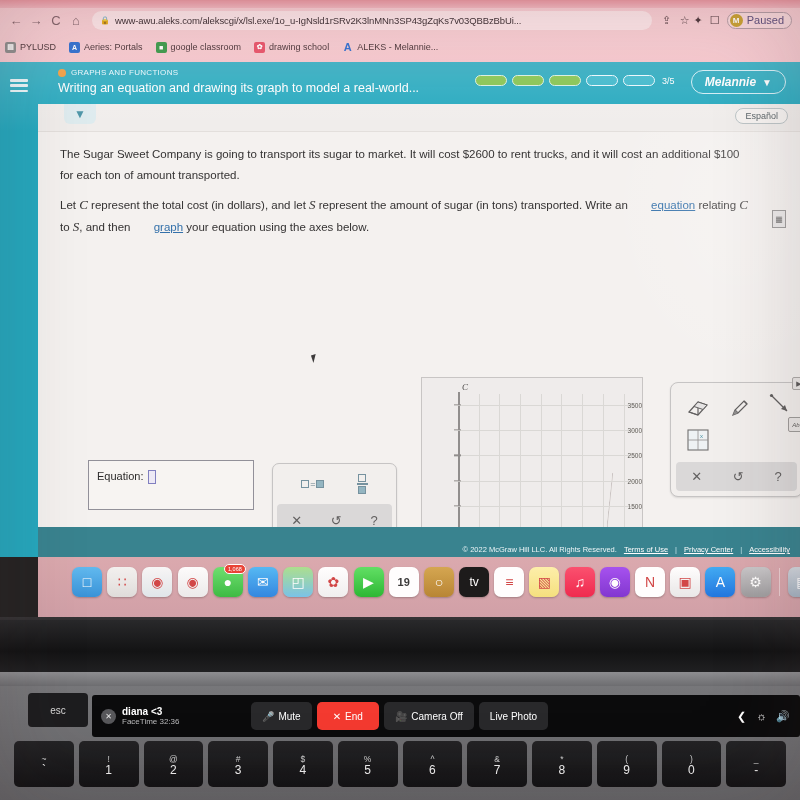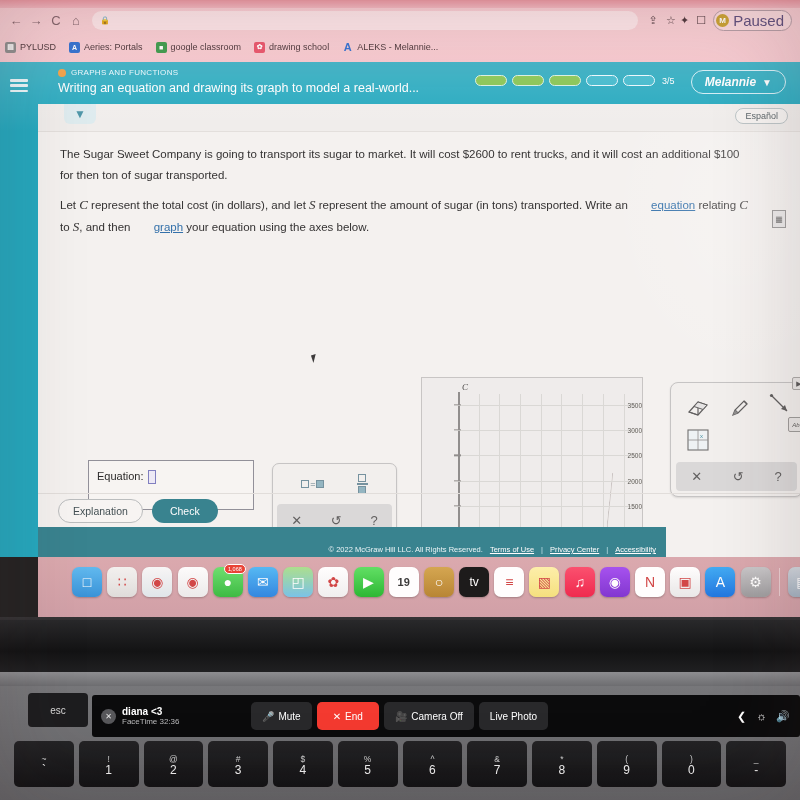--- a/index.html
+++ b/index.html
@@ -34,21 +34,21 @@
          font-family:"Liberation Sans", sans-serif; letter-spacing:-.1px; }
   .omni-act { width:18px; text-align:center; font-size:11px; color:#5e454b; }
   .chrome-right { display:flex; align-items:center; gap:7px; padding-right:2px; }
   .ext-icon { font-size:11px; color:#4a3338; }
   .profile-pill {
     display:flex; align-items:center; gap:4px; border:1px solid #b39aa3;
     border-radius:11px; padding:1px 7px 1px 2px; background:rgba(255,255,255,.25);
   }
   .avatar-circle { width:13px; height:13px; border-radius:50%; background:#c8a02e; color:#fff;
     font-size:8px; display:flex; align-items:center; justify-content:center; font-weight:bold; }
-  .paused-txt { font-size:15px; color:#5a4a7a; }
+  .paused-txt { font-size:11px; color:#5a4a7a; }
 
   .bookmarks { position:absolute; left:0; top:36px; width:800px; height:22px;
                display:flex; align-items:center; gap:13px; padding-left:5px; }
   .bm { display:flex; align-items:center; gap:4px; font-size:9px; color:#4a3539; white-space:nowrap; }
   .bm-ico { width:11px; height:11px; border-radius:2px; display:flex; align-items:center;
             justify-content:center; font-size:7px; color:#fff; font-weight:bold; }
 
   
   .page { position:absolute; left:38px; top:62px; width:762px; height:495px; background:#f4f3f1; }
   .aleks-header { position:absolute; left:0; top:0; width:762px; height:42px; background:#1aa6bd; }
@@ -157,21 +157,21 @@
            border:1px solid #9a9a98; border-radius:2px; display:flex; align-items:center;
            justify-content:center; font-size:6px; color:#555; font-style:italic; }
 
   
   .actions { position:absolute; left:0; bottom:30px; width:762px; height:34px;
              border-top:1px solid #e0dedb; display:flex; align-items:center; gap:9px; padding-left:20px; }
   .btn-expl { border:1px solid #b8bcbd; border-radius:14px; padding:5px 14px;
               font-size:10.5px; color:#3b4a4e; background:#f7f6f4; }
   .btn-check { background:#2f7f8c; border-radius:14px; padding:6px 18px;
                font-size:10.5px; color:#fff; }
-  .footer { position:absolute; left:0; bottom:0; width:628px; height:30px;
+  .footer { position:absolute; left:0; bottom:0; width:762px; height:30px;
             background:#2f7f8c; display:flex; align-items:flex-end;
             justify-content:flex-end; padding:16px 10px 3px 0; gap:7px; }
   .foot-txt { font-size:7.5px; color:#eaf6f8; }
   .foot-lnk { font-size:7.5px; color:#ffffff; text-decoration:underline; }
   .foot-sep { font-size:7.5px; color:#bfe3e9; }
 
   
   .dock-bg { position:absolute; left:38px; top:557px; width:762px; height:60px;
              background:linear-gradient(180deg,#d9a7ac 0%,#cf9ea5 100%); }
   .dock { position:absolute; left:72px; top:563px; height:38px; display:flex; align-items:center; gap:5.2px; }
@@ -240,20 +240,21 @@
     <div class="tabstrip"></div>
 
     <div class="navbar">
       <div class="nav-btn">←</div>
       <div class="nav-btn">→</div>
       <div class="nav-btn">C</div>
       <div class="nav-btn">⌂</div>
 
       <div class="omnibox">
         <span class="lock">🔒</span>
+        <span class="url">www-awu.aleks.com/alekscgi/x/lsl.exe/1o_u-IgNsld1rSRv2K3lnMNn3SP43gZqKs7v03QBBzBbUi...</span>
       </div>
       <div class="omni-act">⇪</div>
       <div class="omni-act">☆</div>
 
       <div class="chrome-right">
         <span class="ext-icon">✦</span>
         <span class="ext-icon">☐</span>
         <span class="profile-pill">
           <span class="avatar-circle">M</span>
           <span class="paused-txt">Paused</span>
@@ -317,21 +318,21 @@
       </div>
     </div>
 
     <div class="subbar"></div>
     <div class="chev-tab">▼</div>
     <div class="espanol">Español</div>
 
     <div class="content">
 
       <div class="prob-text">
-        <span>The Sugar Sweet Company is going to transport its sugar to market. It will cost </span><span>$2600</span><span> to rent trucks, and it will cost an additional </span><span>$100</span><span> for then ton of sugar transported.</span>
+        <span>The Sugar Sweet Company is going to transport its sugar to market. It will cost </span><span>$2600</span><span> to rent trucks, and it will cost an additional </span><span>$100</span><span> for each ton of amount transported.</span>
       </div>
 
       <div class="prob-text2">
         <span>Let </span><span class="var">C</span><span> represent the total cost (in dollars), and let </span><span class="var">S</span><span> represent the amount of sugar (in tons) transported. Write an </span><a class="lnk">equation</a><span> relating </span><span class="var">C</span><span> to </span><span class="var">S</span><span>, and then </span><a class="lnk">graph</a><span> your equation using the axes below.</span>
       </div>
 
       <div class="calc-icon">▦</div>
       <div class="cursor"></div>
 
       <div class="eq-box">
@@ -456,24 +457,20 @@
           <div class="abbtn">Ab</div>
         </div>
         <div class="draw-bot">
           <span>✕</span>
           <span>↺</span>
           <span>?</span>
         </div>
       </div>
     </div>
 
-    <div class="actions">
-      <div class="btn-expl">Explanation</div>
-      <div class="btn-check">Check</div>
-    </div>
 
     <div class="footer">
       <span class="foot-txt">© 2022 McGraw Hill LLC. All Rights Reserved.</span>
       <span class="foot-lnk">Terms of Use</span>
       <span class="foot-sep">|</span>
       <span class="foot-lnk">Privacy Center</span>
       <span class="foot-sep">|</span>
       <span class="foot-lnk">Accessibility</span>
     </div>
   </div>

